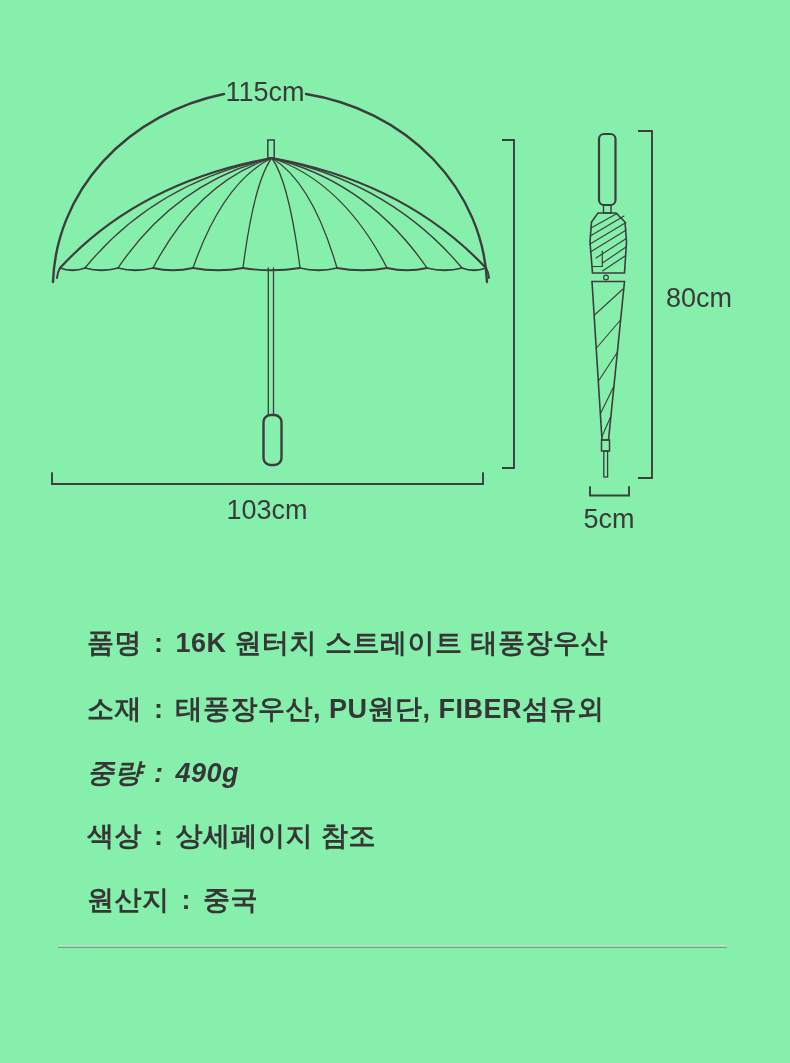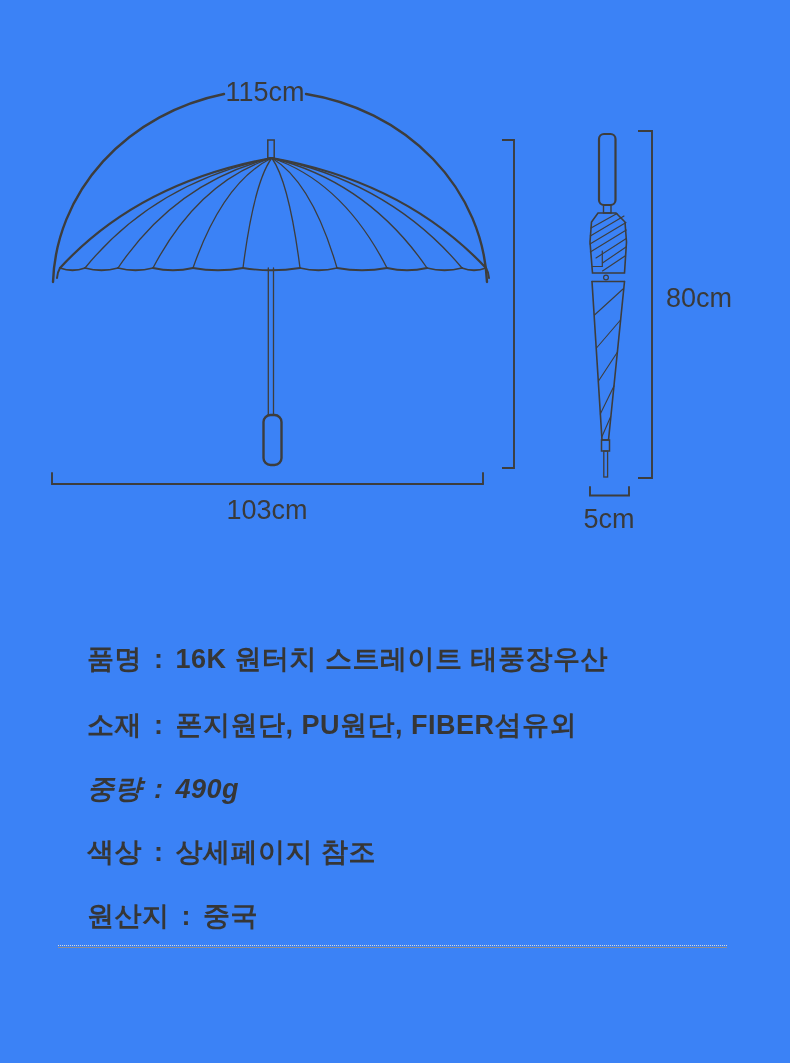--- a/index.html
+++ b/index.html
@@ -1,39 +1,38 @@
 <!DOCTYPE html>
 <html><head>
 <meta charset="utf-8">
 <style>
   html, body { margin: 0; padding: 0; background: #ffffff; }
   #canvas {
     position: relative;
     width: 790px;
     height: 1063px;
-    background: #3b82f6;
+    background: #86efac;
     overflow: hidden;
     font-family: "Liberation Sans", "DejaVu Sans", sans-serif;
   }
   #diagram-svg { position: absolute; top: 0; left: 0; }
   .dim-label {
     font-family: "Liberation Sans", "DejaVu Sans", sans-serif;
     font-size: 27px;
     font-weight: 400;
     fill: #3a3a3a;
   }
   .spec-row {
     position: absolute;
     left: 87px;
     white-space: nowrap;
     font-size: 27px;
     font-weight: 700;
     color: #363636;
     letter-spacing: 0.5px;
-    margin-top: 16px;
   }
   .spec-sep { display: inline-block; margin: 0 12px; font-weight: 700; }
   #bottom-divider {
     position: absolute;
     top: 945px;
     left: 58px;
     width: 669px;
     height: 1px;
     border-top: 1px dotted #d9d9d9;
     border-bottom: 1px solid #8f8f8f;
@@ -143,21 +142,21 @@
     <path d="M 638 131 H 652 V 478 H 638" fill="none" stroke="#3d3d3d" stroke-width="1.9"></path>
     <text x="666" y="307" text-anchor="start" class="dim-label">80cm</text>
 
     <text x="609" y="528" text-anchor="middle" class="dim-label">5cm</text>
   </svg>
 
   <div class="spec-row" style="top: 625px;">
     <span>품명</span><span class="spec-sep">:</span><span>16K 원터치 스트레이트 태풍장우산</span>
   </div>
   <div class="spec-row" style="top: 691px;">
-    <span>소재</span><span class="spec-sep">:</span><span>폰지원단, PU원단, FIBER섬유외</span>
+    <span>소재</span><span class="spec-sep">:</span><span>태풍장우산, PU원단, FIBER섬유외</span>
   </div>
   <div class="spec-row" style="top: 755px; font-style: italic;">
     <span>중량</span><span class="spec-sep">:</span><span>490g</span>
   </div>
   <div class="spec-row" style="top: 882px;">
     <span>원산지</span><span class="spec-sep">:</span><span>중국</span>
   </div>
   <div class="spec-row" style="top: 818px;">
     <span>색상</span><span class="spec-sep">:</span><span>상세페이지 참조</span>
   </div>

